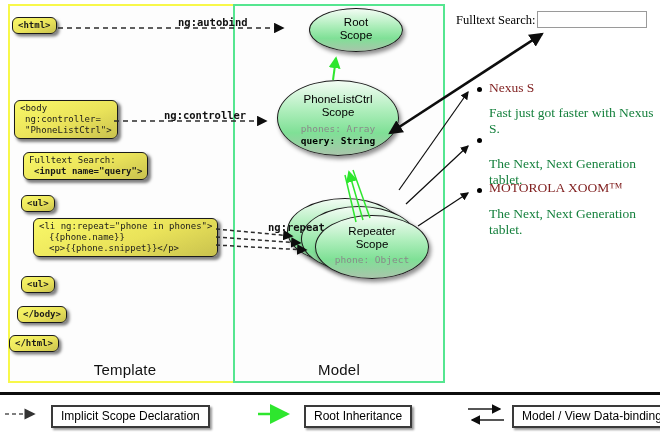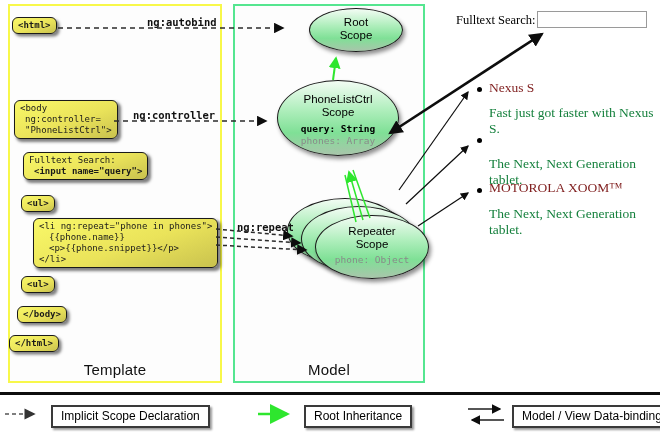--- a/index.html
+++ b/index.html
@@ -1,36 +1,36 @@
 <!DOCTYPE html>
 <html style="--template_border: #f8f84a; --model_border: #55e690; --view_border: #5b43cf; --green_arrow: #2ee62e; --code_box_yellow: #f2ee5c; --scope_green: #7fe096;"><head>
 <meta charset="utf-8">
 <style>
   html,body{margin:0;padding:0;background:#fff;}
   .canvas{position:relative;width:660px;height:435px;background:#fff;overflow:hidden;
           font-family:"Liberation Sans",sans-serif;}
   
-  .col{position:absolute;top:4px;height:375px;background:#fdfdfd;border:2px solid #a21caf;}
+  .col{position:absolute;top:4px;height:375px;background:#fdfdfd;border:2px solid #a21caf;padding-left:20px;}
   .col-template{left:8px;width:210px;border-color:var(--template_border,#f8f84a);}
   .col-model{left:233px;width:188px;border-color:var(--model_border,#55e690);}
   .col-view{left:441px;width:207px;border-color:var(--view_border,#5b43cf);}
   .col-label{position:absolute;bottom:3px;left:0;right:0;text-align:center;
              font-size:15px;color:#111;letter-spacing:.2px;}
   
   .codebox{position:absolute;border:1.5px solid #1a1a1a;border-radius:6px;
            background:linear-gradient(160deg,#f9f868 0%,#eae35a 55%,#c9c24e 100%);
            box-shadow:2.5px 2.5px 3px rgba(0,0,0,.5);
            padding:2px 5px;font:9px/11px "DejaVu Sans Mono",monospace;color:#1a1a1a;
            white-space:nowrap;z-index:3;}
   .codebox.boldtag{font-weight:bold;}
   .codebox .ind1{padding-left:5px;}
   .codebox .ind2{padding-left:10px;}
   .codebox .boldline{font-weight:bold;}
   
-  .edgelabel{position:absolute;font:bold 10.5px "DejaVu Sans Mono",monospace;color:#111;z-index:4;}
+  .edgelabel{position:absolute;font:bold 10.5px "DejaVu Sans Mono",monospace;color:#111;z-index:4;margin-left:31px;}
   
   .ellipse{position:absolute;border:1.5px solid #1a1a1a;border-radius:50%;
            background:linear-gradient(180deg,#f3fcf4 0%,#aeeebb 40%,#7fe096 70%,#a9c5ab 100%);
            box-shadow:2px 3px 4px rgba(0,0,0,.45);text-align:center;z-index:2;}
   .etitle{font-size:11.5px;line-height:13px;color:#000;}
   .eprop{font:9.5px/11.5px "DejaVu Sans Mono",monospace;}
   .eprop.boldline{font-weight:bold;color:#000;}
   .eprop.gray{color:#8a8a8a;}
   .ellipse.back{z-index:1;}
   
@@ -80,21 +80,20 @@
   </div>
 
   <div class="codebox boldtag" style="left:21px;top:195px;">
     <div>&lt;ul&gt;</div>
   </div>
 
   <div class="codebox" style="left:33px;top:218px;">
     <div>&lt;li ng:repeat="phone in phones"&gt;</div>
     <div class="ind2">{{phone.name}}</div>
     <div class="ind2">&lt;p&gt;{{phone.snippet}}&lt;/p&gt;</div>
-    <div>&lt;/li&gt;</div>
   </div>
 
   <div class="codebox boldtag" style="left:21px;top:276px;">
     <div>&lt;ul&gt;</div>
   </div>
 
   <div class="codebox boldtag" style="left:17px;top:306px;">
     <div>&lt;/body&gt;</div>
   </div>
 
@@ -108,22 +107,22 @@
 
   <div class="ellipse" style="left:309px;top:8px;width:94px;height:44px;padding-top:7px;box-sizing:border-box;">
     <div class="etitle">Root</div>
     <div class="etitle">Scope</div>
   </div>
 
   <div class="ellipse" style="left:277px;top:80px;width:122px;height:76px;padding-top:12px;box-sizing:border-box;">
     <div class="etitle">PhoneListCtrl</div>
     <div class="etitle">Scope</div>
     <div style="height:4px;"></div>
+    <div class="eprop gray">phones: Array</div>
     <div class="eprop boldline">query: String</div>
-    <div class="eprop gray">phones: Array</div>
   </div>
 
   <div class="ellipse back" style="left:287px;top:198px;width:114px;height:64px;"></div>
   <div class="ellipse back" style="left:301px;top:206px;width:114px;height:64px;"></div>
   <div class="ellipse" style="left:315px;top:215px;width:114px;height:64px;padding-top:9px;box-sizing:border-box;">
     <div class="etitle">Repeater</div>
     <div class="etitle">Scope</div>
     <div style="height:3px;"></div>
     <div class="eprop gray">phone: Object</div>
   </div>

